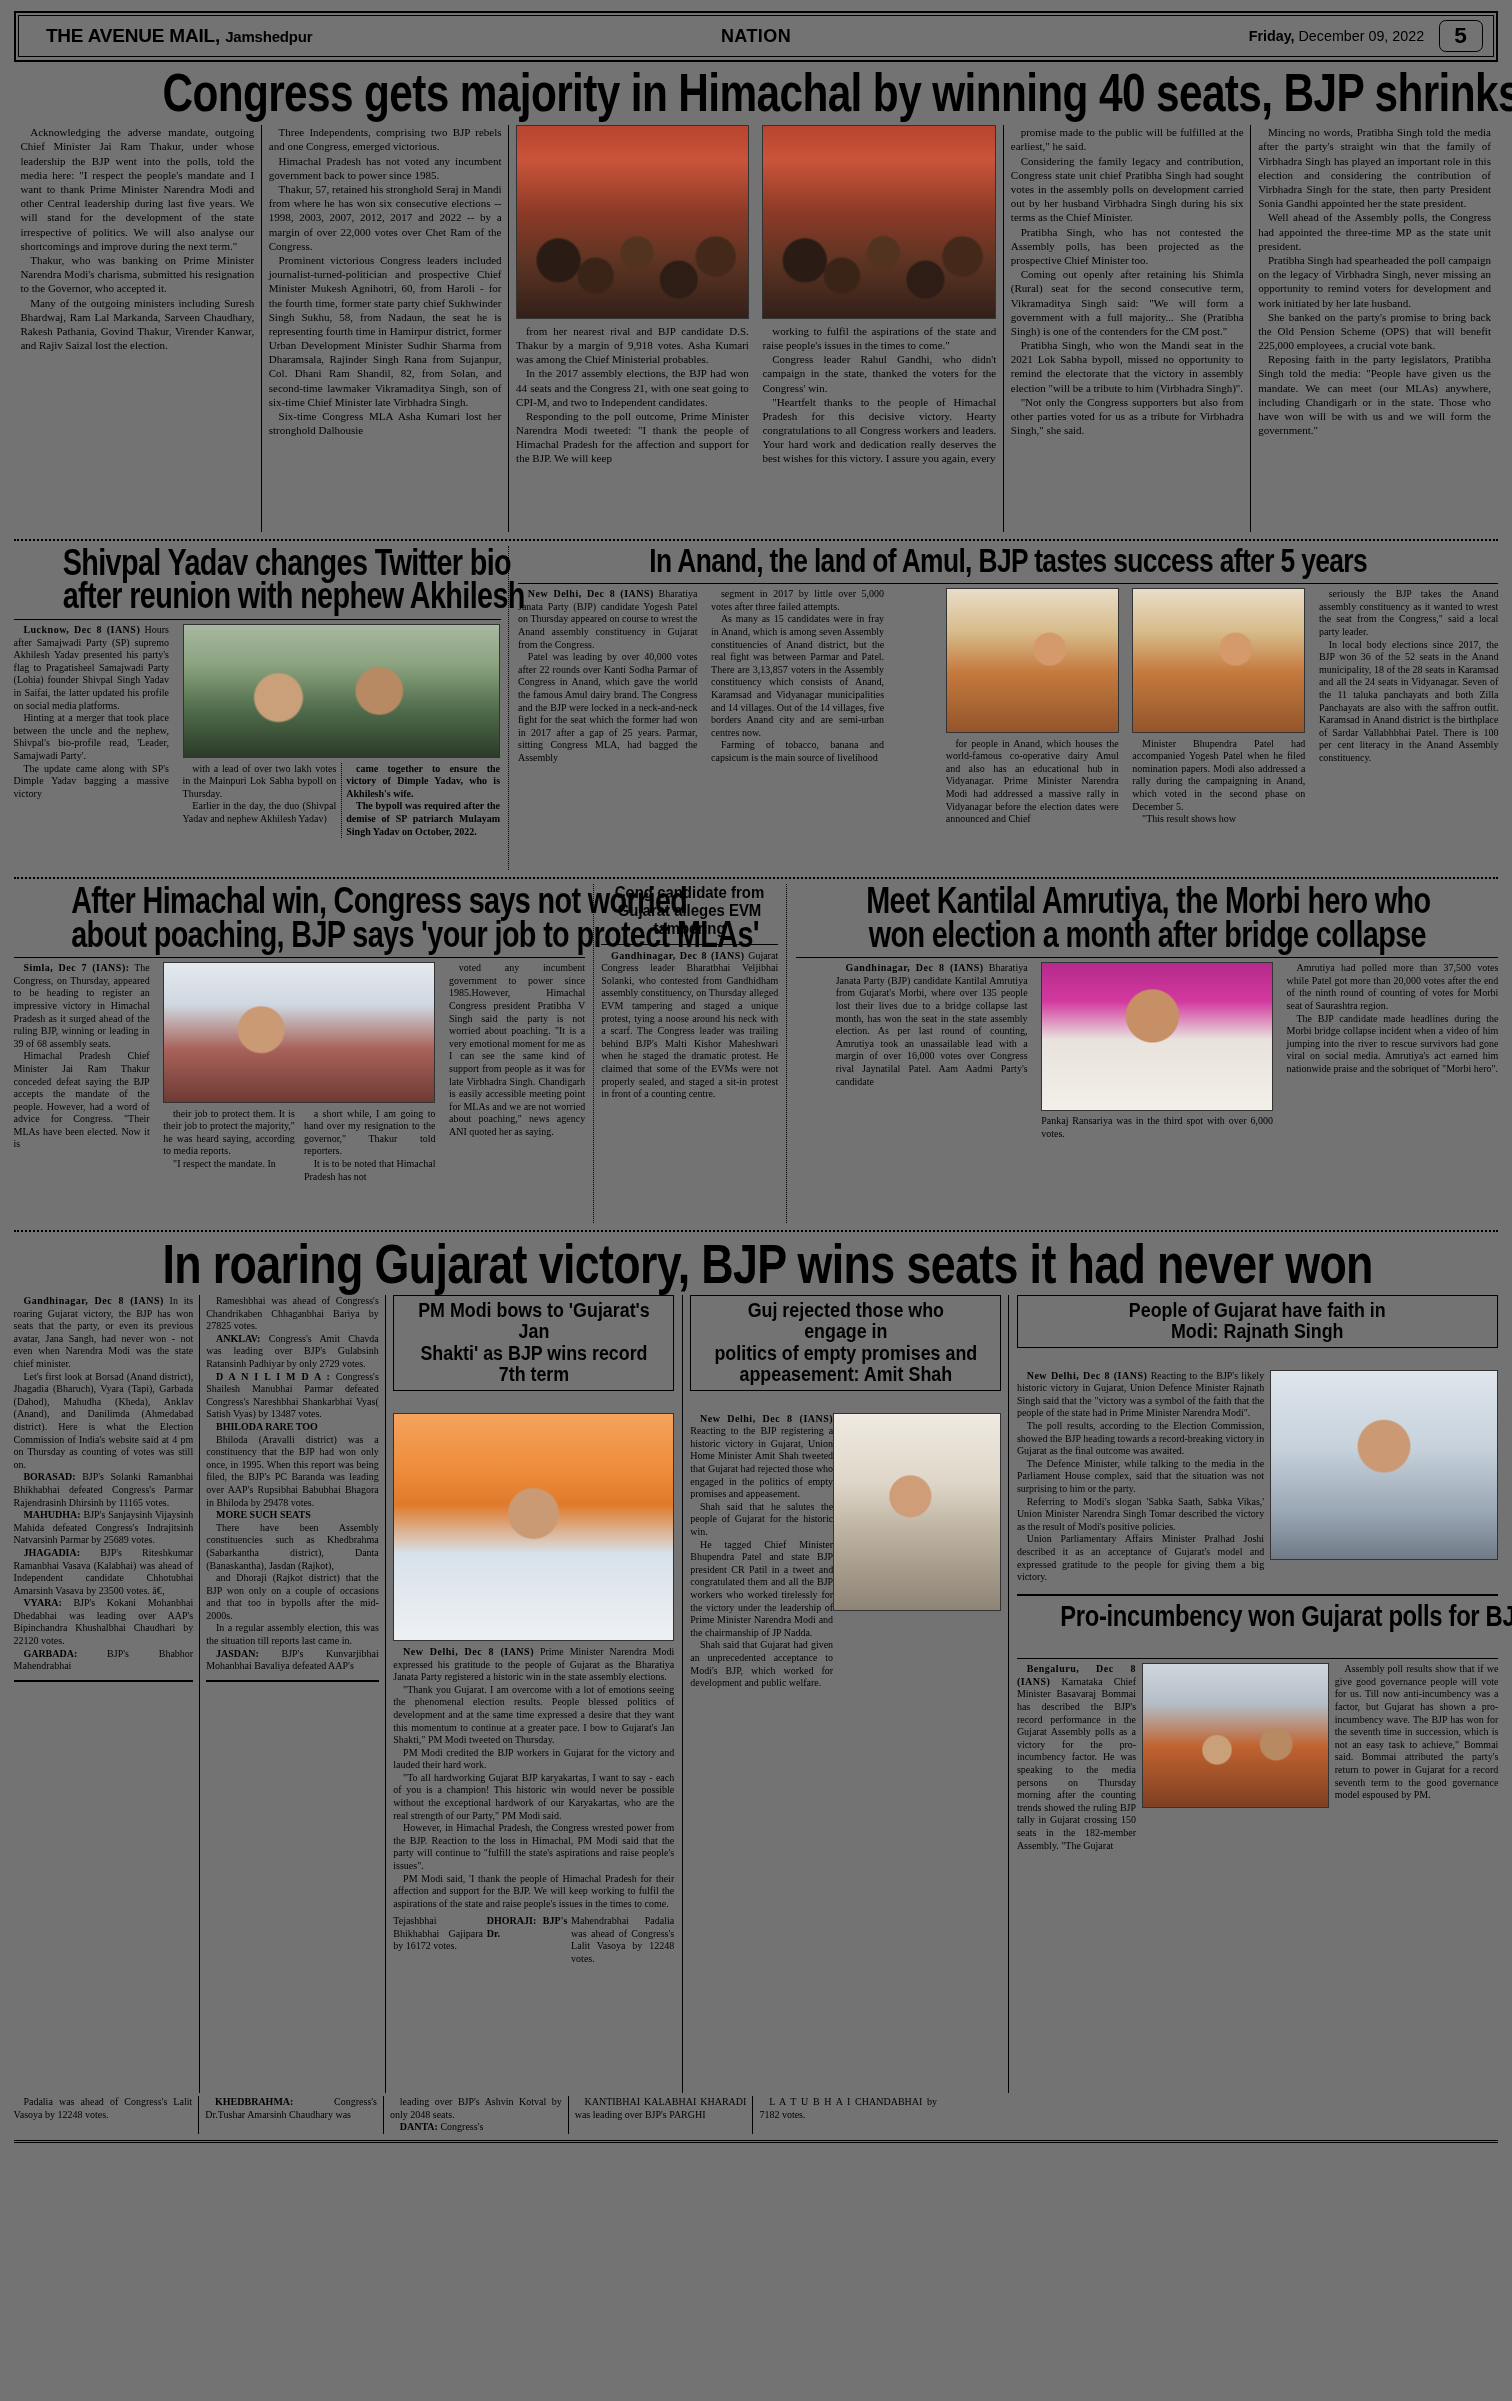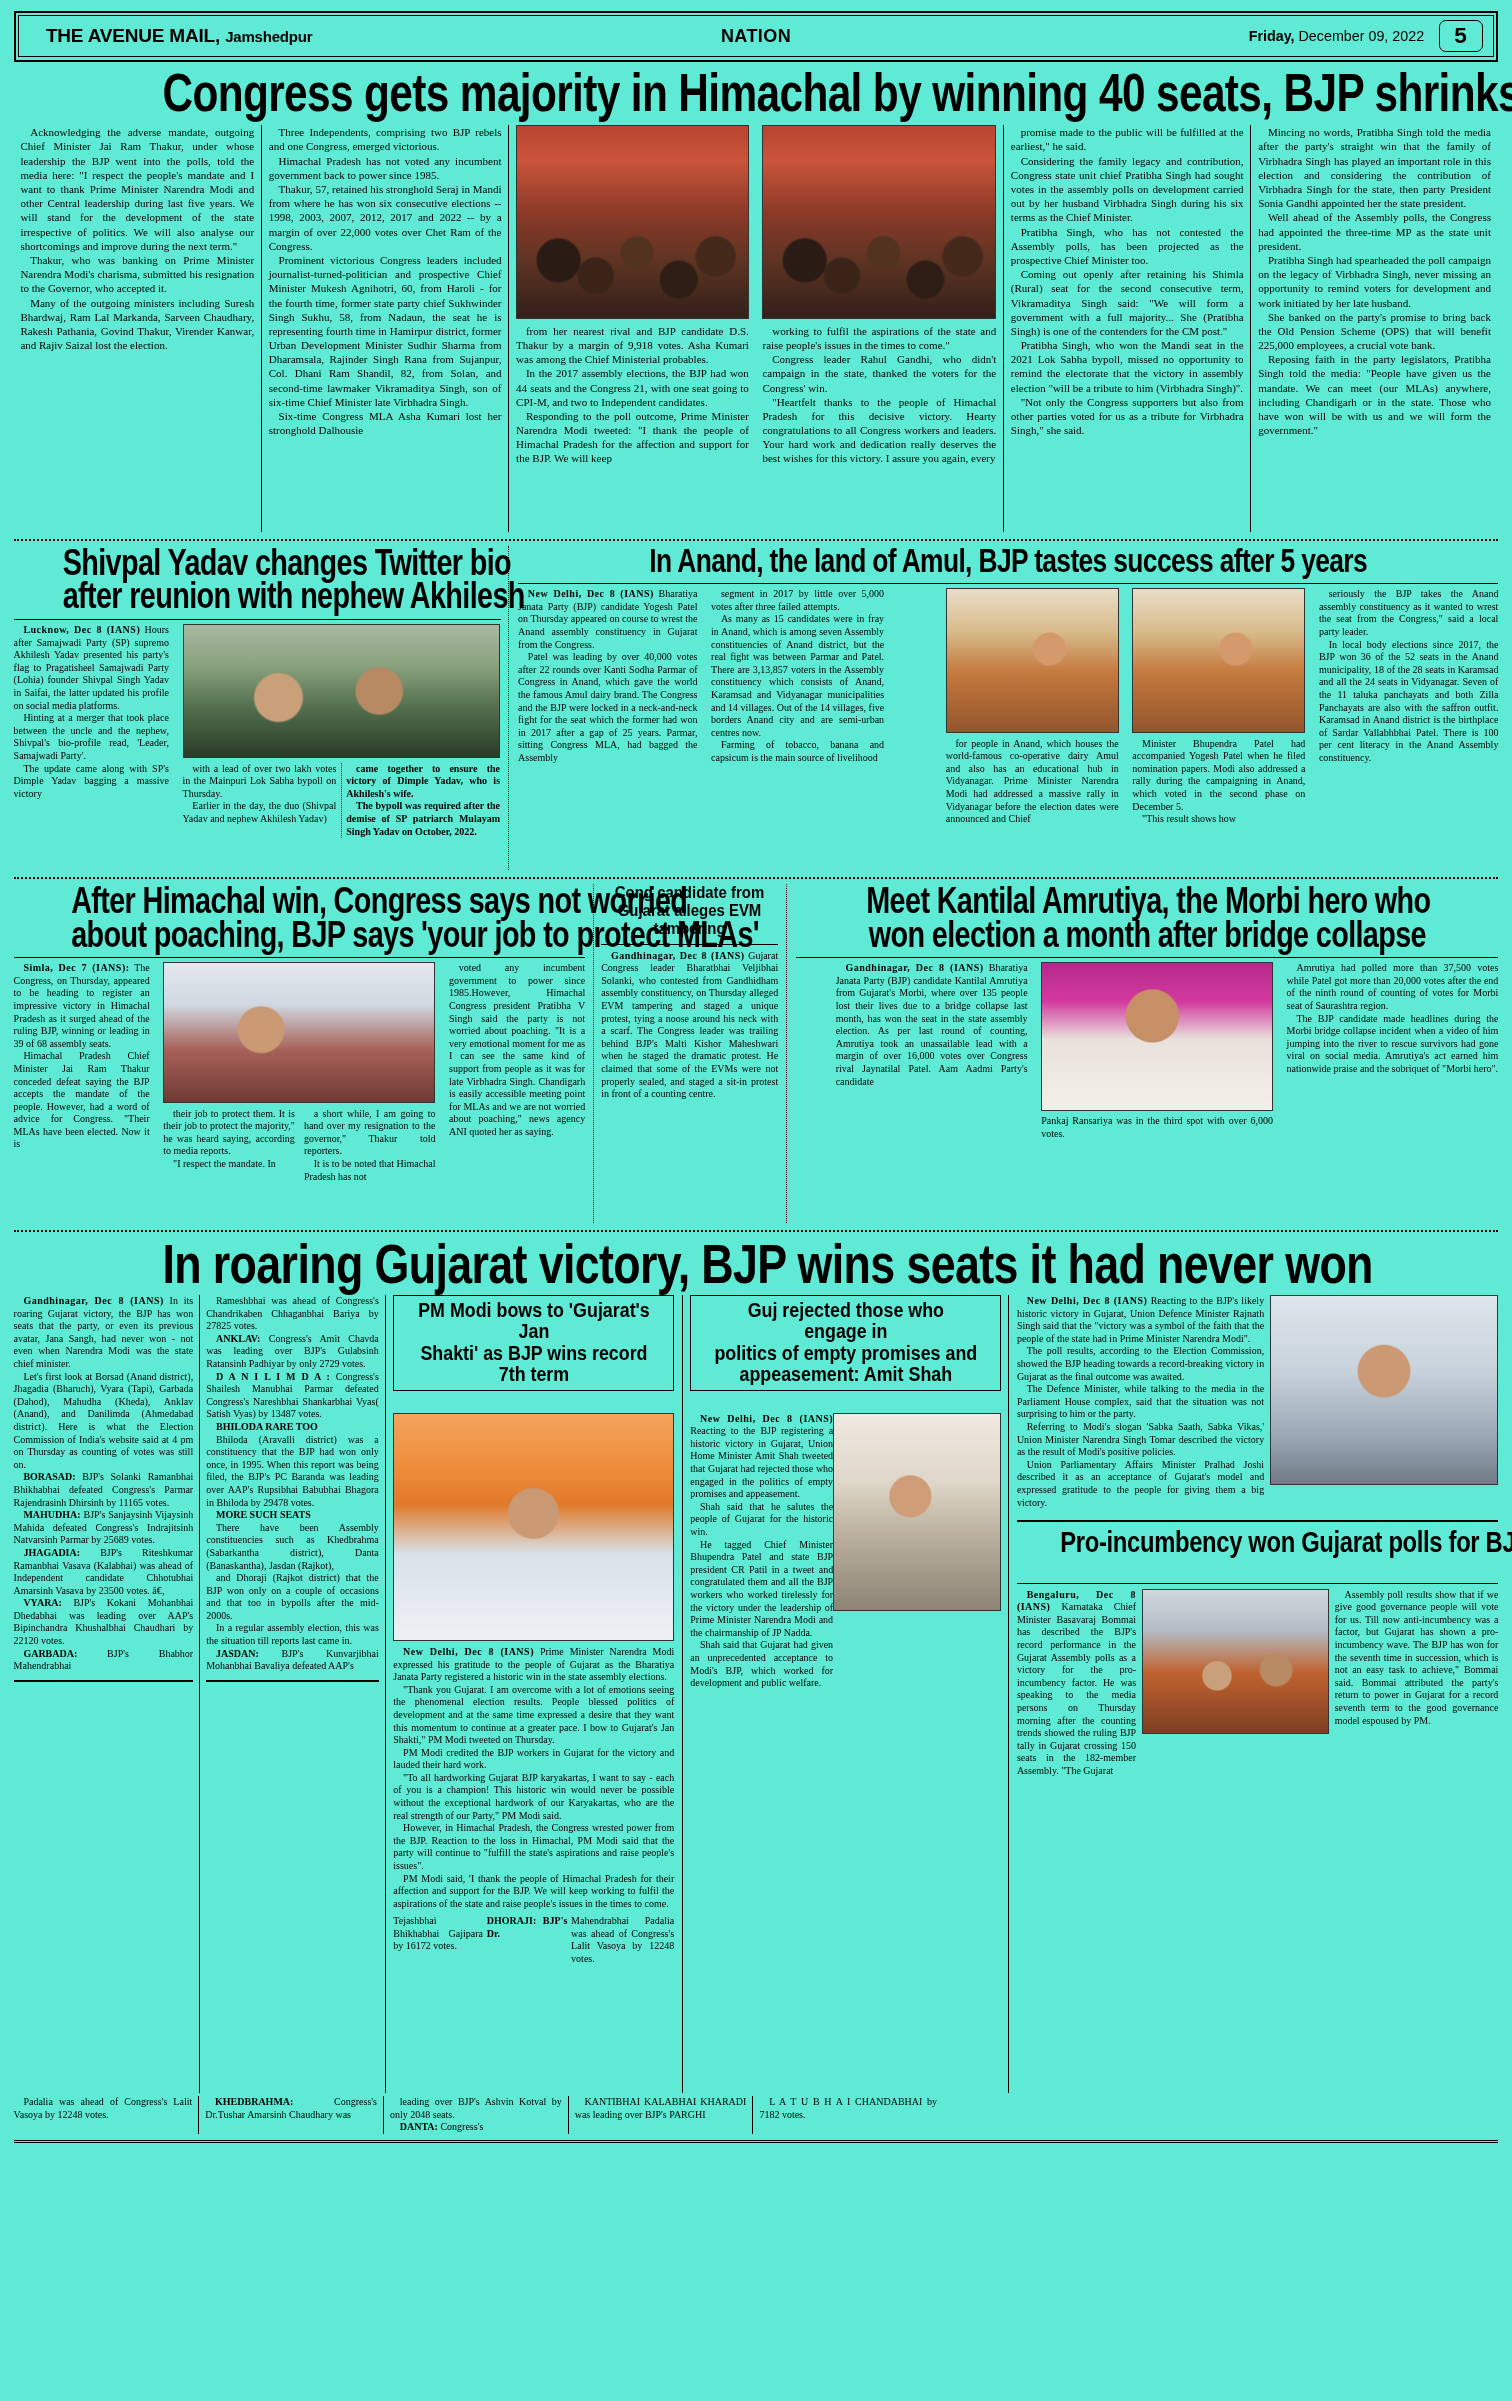--- a/index.html
+++ b/index.html
@@ -1,17 +1,17 @@
 <!DOCTYPE html>
 <html style="font-size:12px"><head>
 <meta charset="utf-8">
 <style>
   html,body{margin:0;padding:0;background:#c8c8c8;}
   body{font-family:"Liberation Serif",serif;}
-  .page{width:1512px;height:2401px;background:#5eead4;position:relative;box-sizing:border-box;padding:10.5px 13.6px;}
+  .page{width:1512px;height:2401px;background:#737373;position:relative;box-sizing:border-box;padding:10.5px 13.6px;}
 
   
   .masthead{border:2.3px solid #000;height:47px;display:flex;align-items:center;position:relative;margin-bottom:7.5px;}
   .mh-inner{position:absolute;inset:2.3px;border:0.8px solid #000;display:flex;align-items:center;}
   .mh-left{padding-left:27px;font-family:"Liberation Sans",sans-serif;font-weight:bold;font-size:19px;letter-spacing:-0.2px;white-space:nowrap;}
   .mh-left .small{font-size:15px;font-weight:bold;}
   .mh-center{position:absolute;left:0;right:0;text-align:center;font-family:"Liberation Sans",sans-serif;font-weight:bold;font-size:18px;letter-spacing:0.4px;}
   .mh-right{position:absolute;right:69px;font-family:"Liberation Sans",sans-serif;font-size:14.3px;font-weight:bold;white-space:nowrap;}
   .mh-right .dt{font-weight:normal;}
   .mh-page{position:absolute;right:10.5px;top:4.5px;bottom:4.5px;width:42px;border:1.5px solid #000;border-radius:6.8px;display:flex;align-items:center;justify-content:center;font-family:"Liberation Sans",sans-serif;font-weight:bold;font-size:22.6px;}
@@ -385,20 +385,24 @@
         </div>
         <div style="width:54%;">
           <div class="photo ph-shah" style="height:196px;"></div>
         </div>
       </div>
     </div>
 
     <div class="vsolid" style="width:33%;padding-left:7.5px;box-sizing:border-box;display:flex;flex-direction:column;">
 
       <div>
+        <div class="hd-box">
+          <div class="hl-box">People of Gujarat have faith in</div>
+          <div class="hl-box">Modi: Rajnath Singh</div>
+        </div>
         <div style="display:flex;gap:6px;">
           <div style="width:52%;">
             <div class="bodytext tiny">
                 <p><b class="dateline">New Delhi, Dec 8 (IANS)</b> Reacting to the BJP's likely historic victory in Gujarat, Union Defence Minister Rajnath Singh said that the "victory was a symbol of the faith that the people of the state had in Prime Minister Narendra Modi".</p>
                 <p>The poll results, according to the Election Commission, showed the BJP heading towards a record-breaking victory in Gujarat as the final outcome was awaited.</p>
                 <p>The Defence Minister, while talking to the media in the Parliament House complex, said that the situation was not surprising to him or the party.</p>
                 <p>Referring to Modi's slogan 'Sabka Saath, Sabka Vikas,' Union Minister Narendra Singh Tomar described the victory as the result of Modi's positive policies.</p>
                 <p>Union Parliamentary Affairs Minister Pralhad Joshi described it as an acceptance of Gujarat's model and expressed gratitude to the people for giving them a big victory.</p>
               </div>
           </div>

